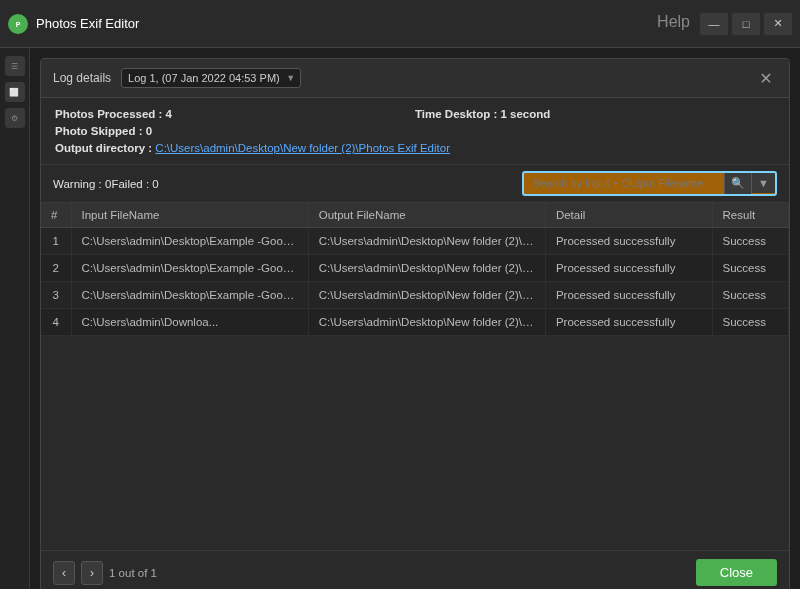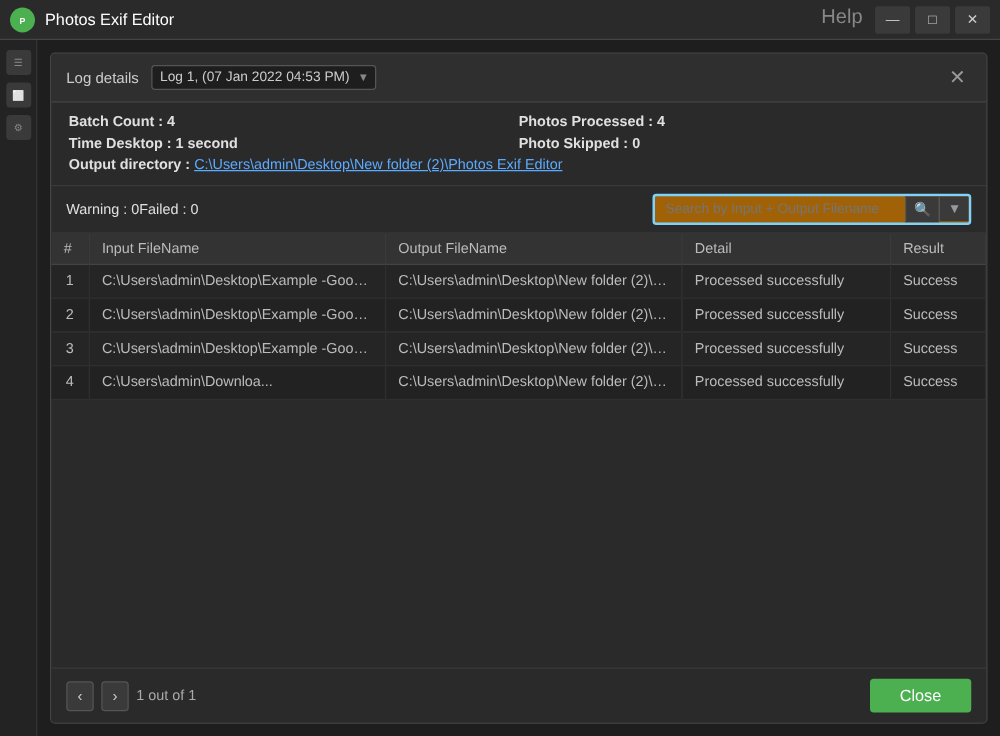--- a/index.html
+++ b/index.html
@@ -9,21 +9,21 @@
       background: #1e1e1e;
       font-family: 'Segoe UI', Arial, sans-serif;
       font-size: 12px;
       color: #ccc;
       overflow: hidden;
     }
 
     
     .title-bar {
       background: #2a2a2a;
-      height: 32px;
+      height: 48px;
       display: flex;
       align-items: center;
       padding: 0 8px;
       border-bottom: 1px solid #444;
     }
     .title-bar-logo {
       width: 20px;
       height: 20px;
       background: #4caf50;
       border-radius: 50%;
@@ -351,24 +351,20 @@
         <div class="dropdown-wrapper">
           <select class="log-dropdown">
             <option>Log 1, (07 Jan 2022 04:53 PM)</option>
           </select>
           <span class="dropdown-arrow">▼</span>
         </div>
         <button class="dialog-close">✕</button>
       </div>
 
       <div class="stats-bar">
-        <div class="stat-item">
-          <span>Batch Count :</span>
-          <span>4</span>
-        </div>
         <div class="stat-item">
           <span>Photos Processed :</span>
           <span>4</span>
         </div>
         <div class="stat-item">
           <span>Time Desktop :</span>
           <span>1 second</span>
         </div>
         <div class="stat-item">
           <span>Photo Skipped :</span>

